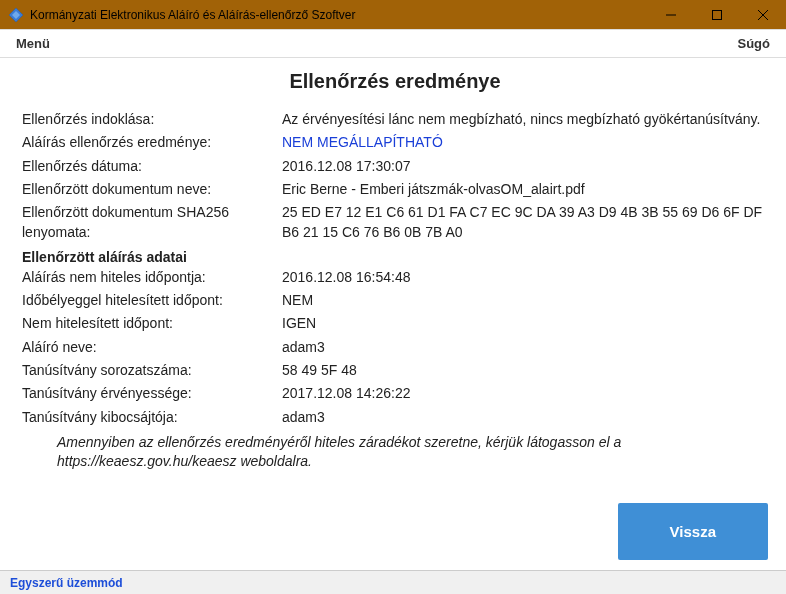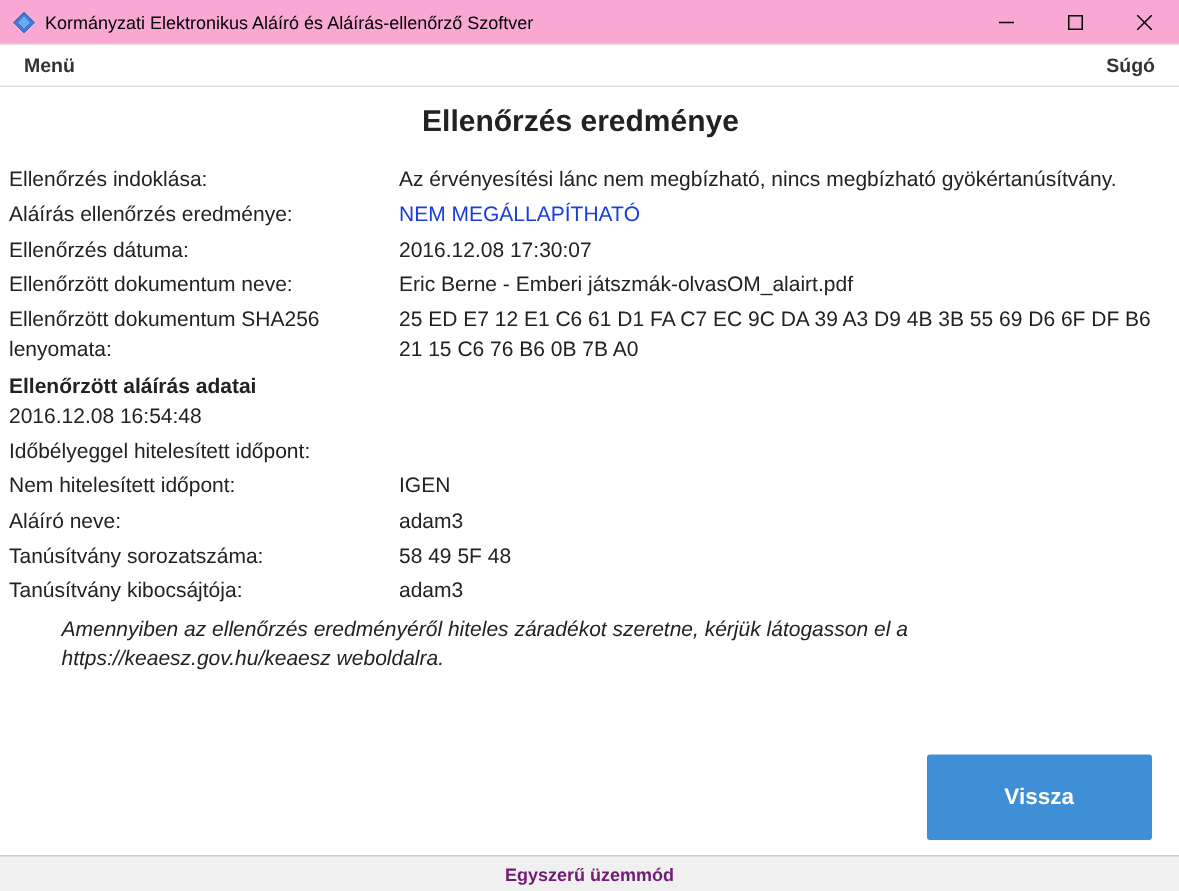--- a/index.html
+++ b/index.html
@@ -8,21 +8,21 @@
       font-size: 13px;
       background: #fff;
       width: 786px;
       height: 594px;
       overflow: hidden;
       display: flex;
       flex-direction: column;
     }
     .titlebar {
       height: 30px;
-      background: #f9a8d4;
+      background: #a16207;
       border-bottom: 1px solid #ddd;
       display: flex;
       align-items: center;
       padding-left: 8px;
     }
     .titlebar-icon {
       width: 16px; height: 16px;
       margin-right: 6px;
       display: inline-flex;
       align-items: center;
@@ -57,21 +57,21 @@
     }
     .menu-item {
       font-size: 13px;
       font-weight: bold;
       color: #333;
       cursor: default;
     }
 
     .content {
       flex: 1;
-      padding: 12px 18px 8px 6px;
+      padding: 12px 18px 8px 22px;
       overflow: auto;
       background: #fff;
     }
     .page-title {
       text-align: center;
       font-size: 20px;
       font-weight: bold;
       color: #222;
       margin-bottom: 16px;
     }
@@ -128,25 +128,25 @@
       cursor: pointer;
       border-radius: 2px;
     }
 
     .statusbar {
       height: 24px;
       border-top: 1px solid #ccc;
       background: #f0f0f0;
       display: flex;
       align-items: center;
-      justify-content: center;
+      justify-content: flex-start;
       padding: 0 10px;
       font-size: 12px;
       font-weight: bold;
-      color: #701a75;
+      color: #1d4ed8;
     }
   </style>
 </head>
 <body>
 
 <div class="titlebar">
   <span class="titlebar-icon">
     <svg width="16" height="16" viewBox="0 0 16 16">
       <polygon points="8,1 15,8 8,15 1,8" fill="#3a7bd5" stroke="#2a5ca0" stroke-width="0.5"></polygon>
       <polygon points="8,4 12,8 8,12 4,8" fill="#6fa8ea"></polygon>
@@ -198,38 +198,44 @@
     <div class="value">Eric Berne - Emberi játszmák-olvasOM_alairt.pdf</div>
   </div>
   <div class="row">
     <div class="label">Ellenőrzött dokumentum SHA256 lenyomata:</div>
     <div class="value">25 ED E7 12 E1 C6 61 D1 FA C7 EC 9C DA 39 A3 D9 4B 3B 55 69 D6 6F DF B6 21 15 C6 76 B6 0B 7B A0</div>
   </div>
 
   <div class="section-header">Ellenőrzött aláírás adatai</div>
 
   <div class="row">
+    <div class="label">Aláírás nem hiteles időpontja:</div>
     <div class="value">2016.12.08 16:54:48</div>
   </div>
   <div class="row">
     <div class="label">Időbélyeggel hitelesített időpont:</div>
+    <div class="value">NEM</div>
   </div>
   <div class="row">
     <div class="label">Nem hitelesített időpont:</div>
     <div class="value">IGEN</div>
   </div>
   <div class="row">
     <div class="label">Aláíró neve:</div>
     <div class="value">adam3</div>
   </div>
   <div class="row">
     <div class="label">Tanúsítvány sorozatszáma:</div>
     <div class="value">58 49 5F 48</div>
   </div>
   <div class="row">
+    <div class="label">Tanúsítvány érvényessége:</div>
+    <div class="value">2017.12.08 14:26:22</div>
+  </div>
+  <div class="row">
     <div class="label">Tanúsítvány kibocsájtója:</div>
     <div class="value">adam3</div>
   </div>
 
   <div class="footnote">Amennyiben az ellenőrzés eredményéről hiteles záradékot szeretne, kérjük látogasson el a https://keaesz.gov.hu/keaesz weboldalra.</div>
 </div>
 
 <div class="button-bar">
   <button class="btn-back">Vissza</button>
 </div>

